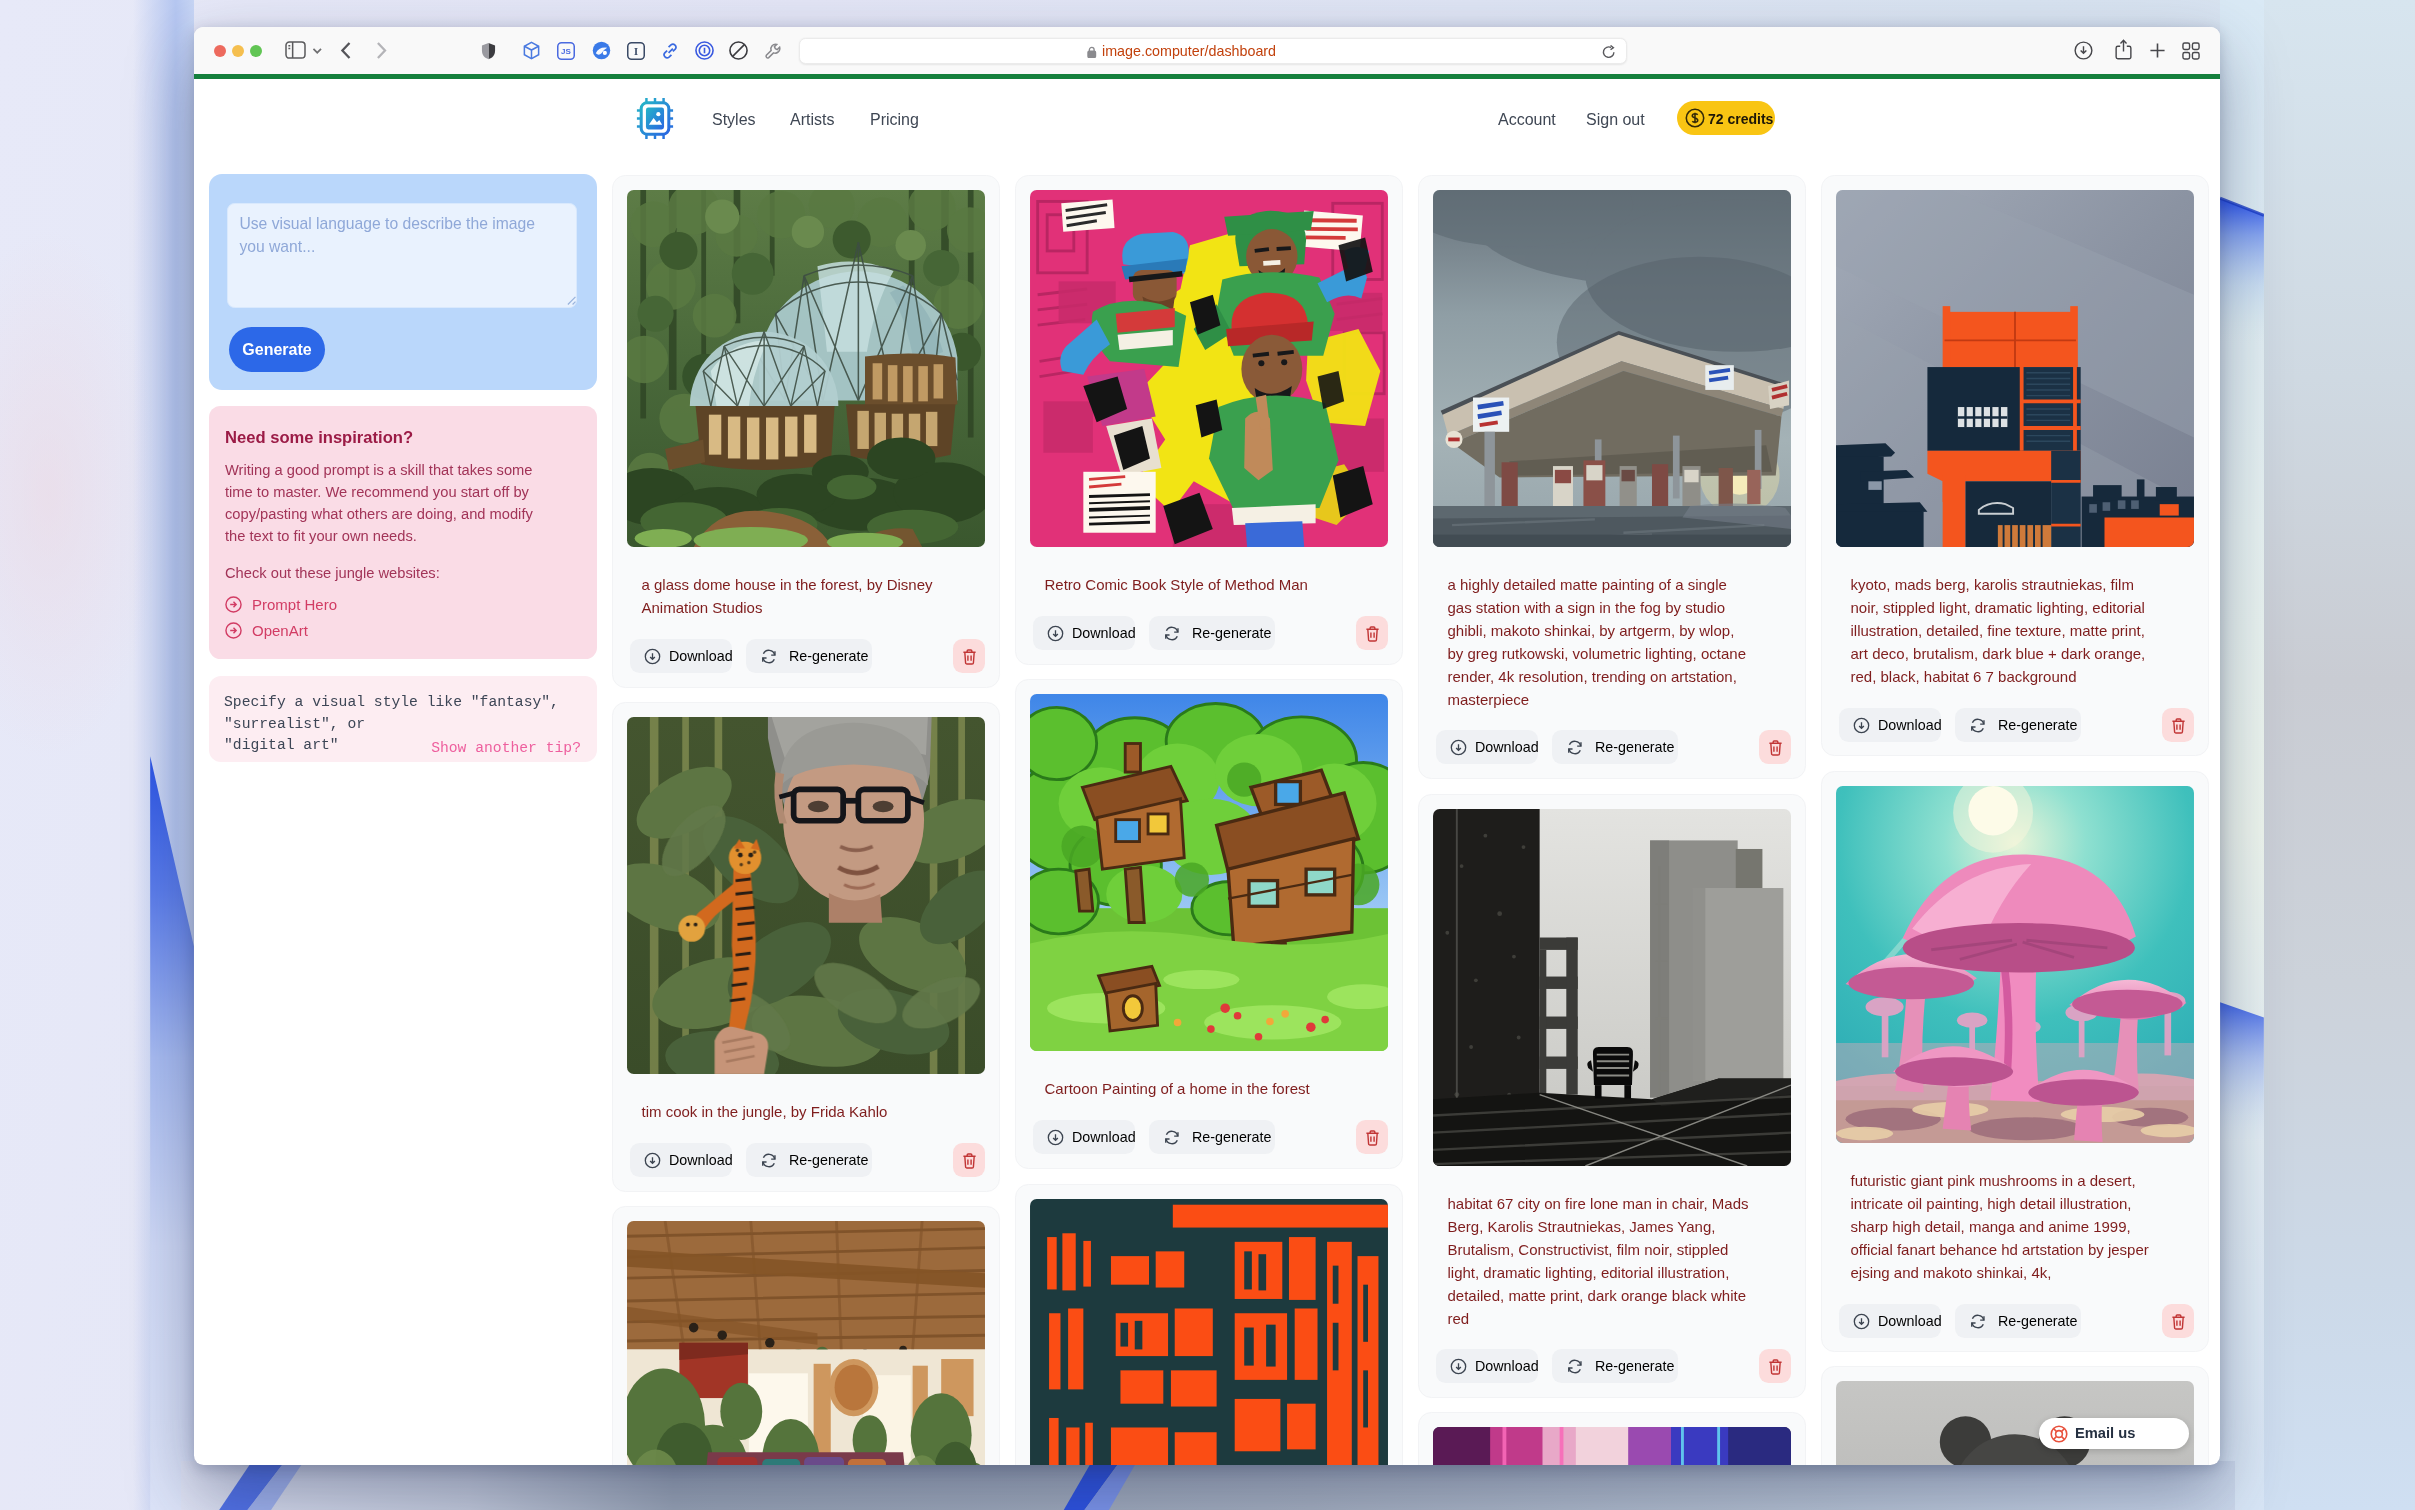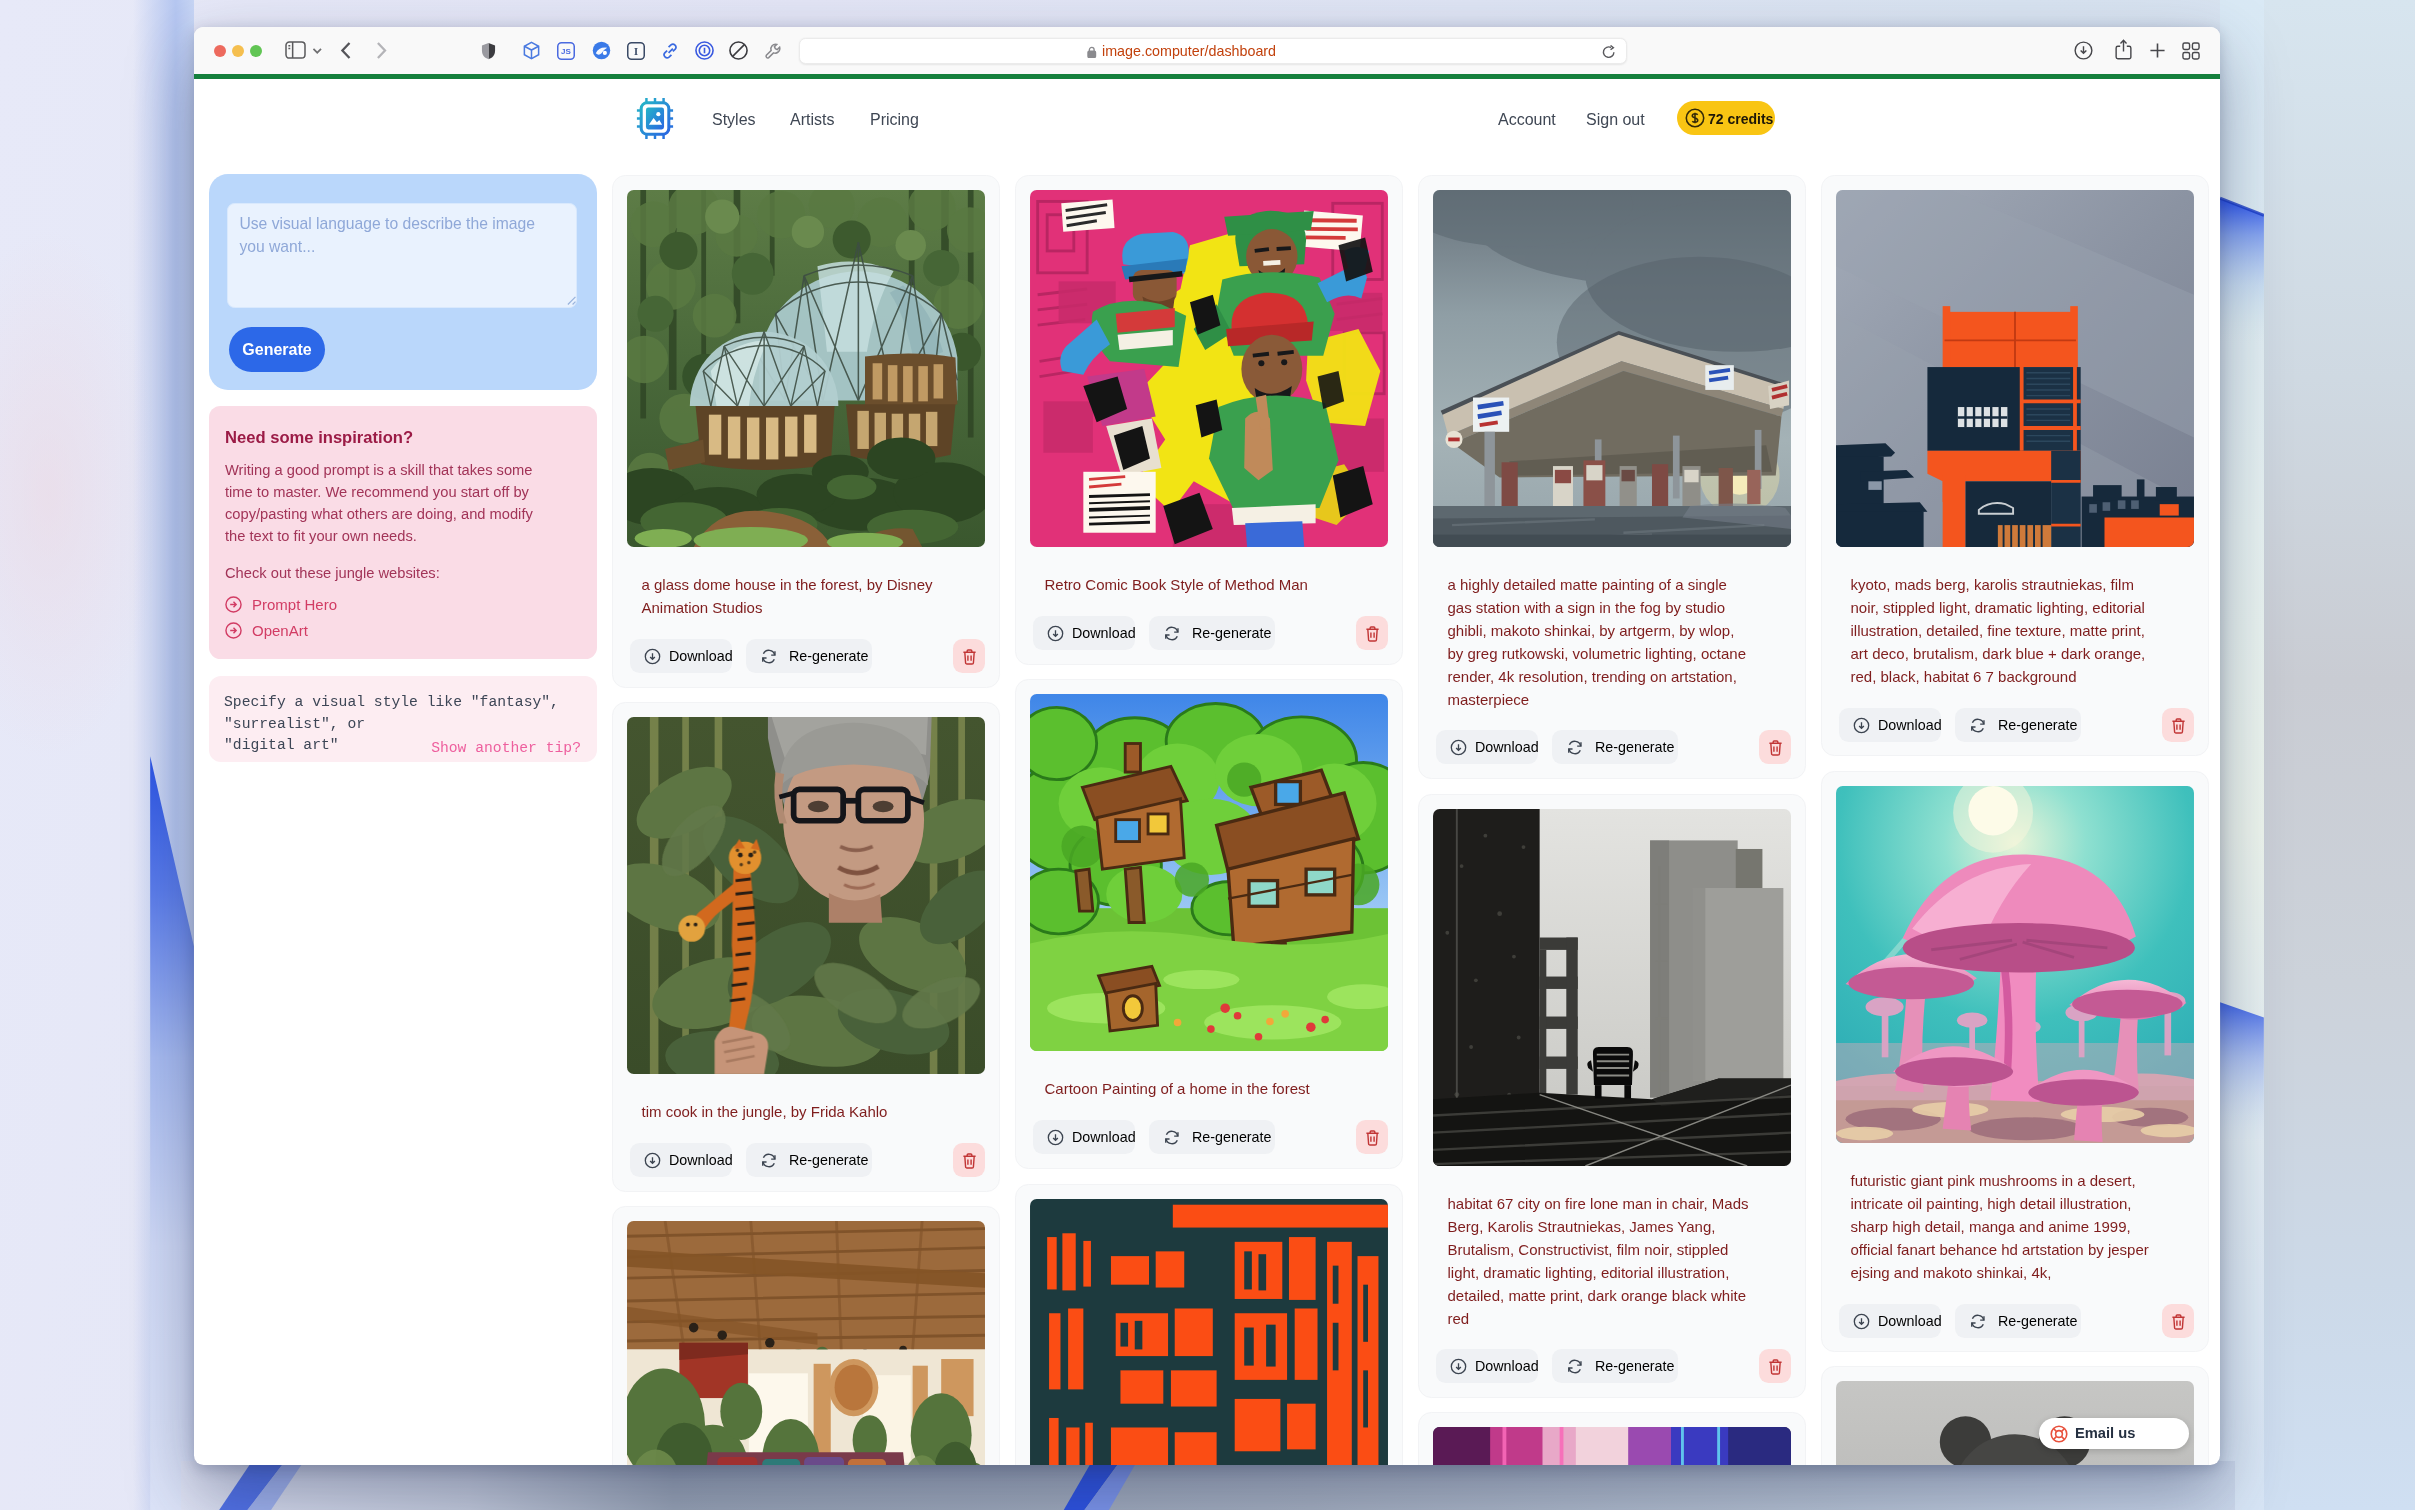--- a/index.html
+++ b/index.html
@@ -19,21 +19,21 @@
 .tl { top:18px; width:12.4px; height:12.4px; border-radius:50%; }
 
 
 #urlbar { left:605px; top:11.4px; width:828px; height:26px; background:#fff; border:1px solid #ebebeb; border-radius:6.7px; box-shadow:0 0.5px 1.9px rgba(0,0,0,0.08); }
 
 
 .nav { font-size:16px; color:#3f4754; line-height:19px; }
 #credits { left:1483px; top:74px; width:98px; height:34px; background:#f9c513; border-radius:17px; }
 
 
-#bluebox { left:15px; top:147px; width:388px; height:216px; background:#bad7fb; border-radius:19px; }
+#bluebox { left:15px; top:147px; width:388px; height:216px; background:#bad7fb; border-radius:13px; }
 #ta { left:18px; top:28.5px; width:350px; height:105px; background:#e9f2fe; border-radius:7.6px; border:1px solid #d9e9fd; color:#8fa8d8; font-size:15.7px; line-height:23px; padding:8.6px 11.4px; }
 #genbtn { left:20px; top:153px; width:96px; height:45px; background:#2c68e8; border-radius:23px; color:#fff; font-size:16px; font-weight:bold; text-align:center; line-height:45px; }
 #pinkbox1 { left:15px; top:379px; width:388px; height:253px; background:#fadce6; border-radius:11.4px; color:#a13157; font-size:14.7px; }
 #pinkbox2 { left:15px; top:649px; width:388px; height:86px; background:#fdedf2; border-radius:12px;font-family:Liberation Mono, monospace; }
 
 
 .card { position:absolute; width:388px; background:#f9fafb; border:1px solid #f2f3f5; border-radius:13.3px; }
 .cimg { position:absolute; left:14.3px; top:14.3px; width:358px; height:357px; border-radius:6.7px; overflow:hidden; }
 .cimg svg { display:block; }
 .cap { position:absolute; left:28.5px; top:397px; width:344px; font-size:15px; line-height:23px; color:#7f1d1d; white-space:nowrap; }

